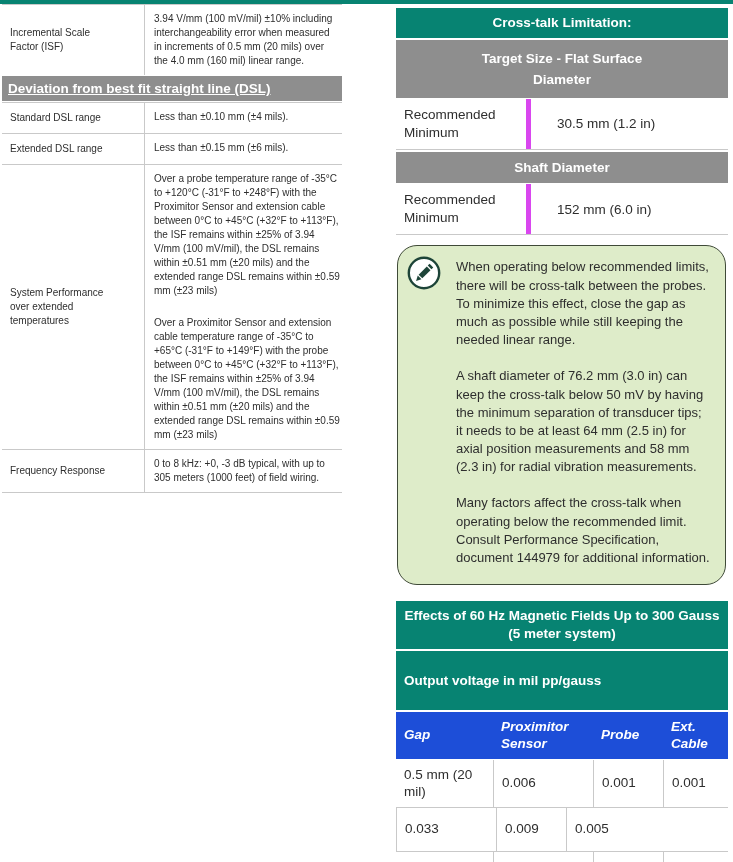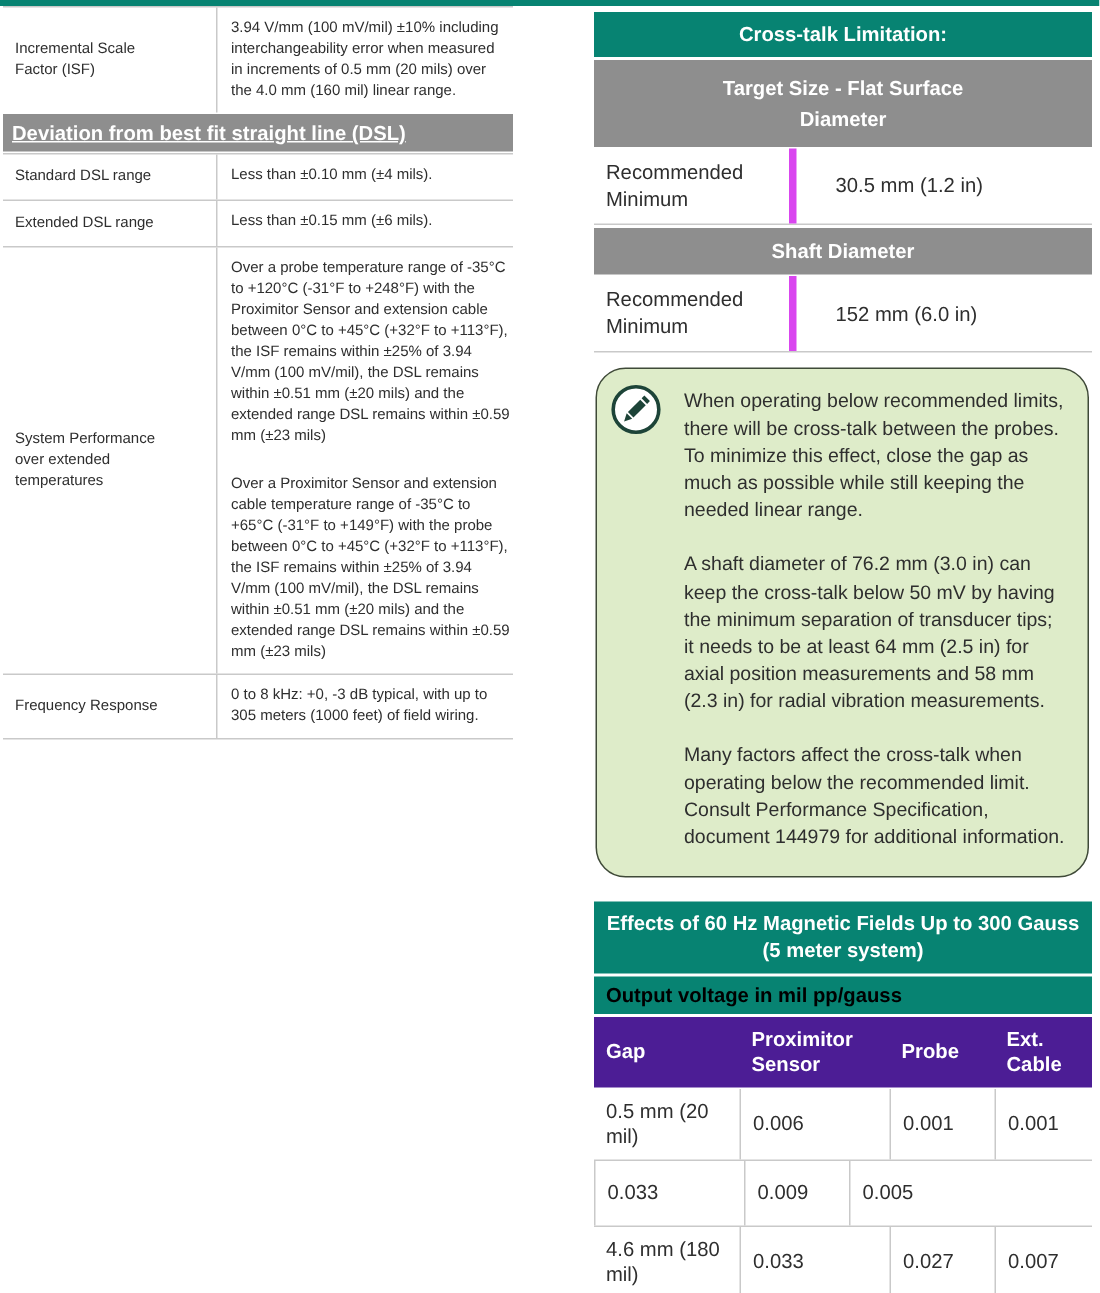--- a/index.html
+++ b/index.html
@@ -45,24 +45,24 @@
     background:#deecc9;border:1.5px solid #3f4a38;border-radius:20px;
     padding:12px 14px 14px 58px;position:relative;min-height:340px;
   }
   .note-icon{position:absolute;left:9px;top:10px;width:34px;height:34px;}
   .note-text{font-size:13px;line-height:1.4;}
   .note-text p{margin:0 0 18px 0;}
   .note-text p:last-child{margin-bottom:0;}
 
   
   .teal-subheader{
-    background:#078372;color:#000000;font-weight:bold;font-size:13.5px;
-    text-align:left;padding:5px 8px;margin-bottom:2px;
+    background:#078372;color:#ffffff;font-weight:bold;font-size:13.5px;
+    text-align:left;padding:22px 8px;margin-bottom:2px;
   }
-  .mag-header{display:flex;background:#4c1d95;color:#ffffff;font-weight:bold;font-size:13.5px;margin-bottom:1px;}
+  .mag-header{display:flex;background:#1d4ed8;color:#ffffff;font-weight:bold;font-size:13.5px;margin-bottom:1px;font-style:italic;}
   .mag-header .mcell{border-left:none;}
   .mag-row{display:flex;border-bottom:1px solid #c9c9c9;min-height:43px;}
   .mcell{box-sizing:border-box;padding:6px 8px;display:flex;align-items:center;font-size:13.5px;line-height:1.3;}
   .mc0{width:97px;}
   .mc1{width:100px;}
   .mc2{width:70px;}
   .mc3{width:65px;}
   .mag-row .mc1,.mag-row .mc2,.mag-row .mc3{border-left:1px solid #c9c9c9;}
 </style>
 </head>

